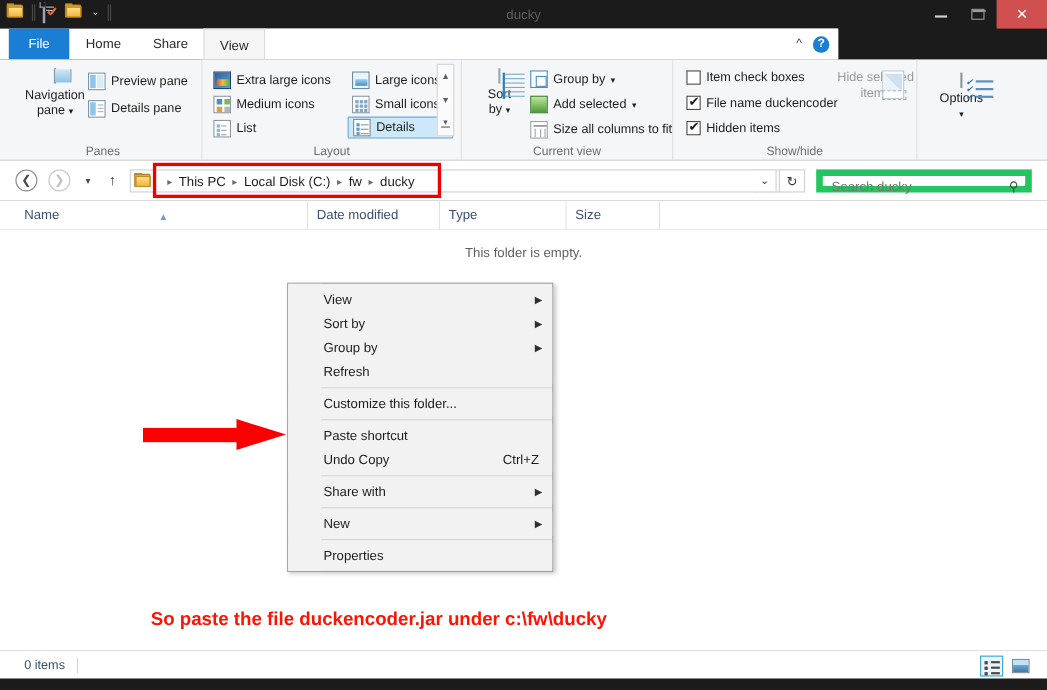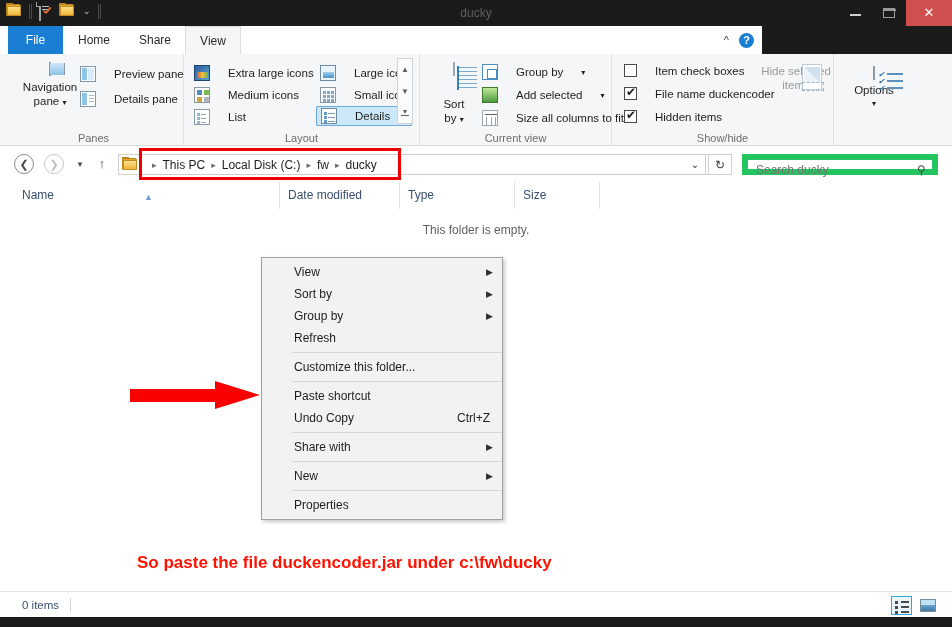--- a/index.html
+++ b/index.html
@@ -80,21 +80,21 @@
   .g-layout { left: 184px; width: 236px; }
   .g-current { left: 420px; width: 192px; }
   .g-show { left: 612px; width: 222px; }
   .g-options { left: 834px; width: 80px; border-right: none; }
 
   .bigbtn { position: absolute; text-align: center; font-size: 11.5px; color: #1d1d1d; line-height: 14px; }
 
   .navpane-ico { width: 42px; height: 36px; border: 1px solid #8a99a8; background: #fff; margin: 0 auto; position: relative; }
   .navpane-ico .left { position: absolute; left: 0; top: 0; width: 15px; height: 100%; background: linear-gradient(180deg,#cfe6f7,#8dc3e8); border-right: 1px solid #8a99a8; }
 
-  .smallbtn { position: absolute; font-size: 11.5px; color: #1d1d1d; display: flex; align-items: center; gap: 18px; white-space: nowrap; }
+  .smallbtn { position: absolute; font-size: 11.5px; color: #1d1d1d; display: flex; align-items: center; gap: 5px; white-space: nowrap; }
   .sico { width: 16px; height: 16px; position: relative; flex: 0 0 16px; }
 
   .pane-ico { border: 1px solid #7f97ad; background: #fff; }
   .pane-ico .bar { position: absolute; background: #8fc4e8; }
   .pv .bar { left: 1px; top: 1px; width: 5px; height: 12px; }
   .pv .bar2 { position: absolute; left: 7px; top: 1px; width: 6px; height: 12px; background: #d8ebf8; }
   .dp .bar { left: 1px; top: 1px; width: 5px; height: 12px; }
   .dp .line { position: absolute; left: 8px; width: 5px; height: 1px; background: #9ab6cc; }
 
   .tile-ico { border: 1px solid #9aa7b3; background: #fff; }
@@ -349,21 +349,21 @@
       <div class="rgroup-title">Layout</div>
     </div>
 
     <div class="rgroup g-current">
       <div class="bigbtn" style="left:8px; top:8px; width:52px;">
         <span class="sortby-ico">
           <span class="l" style="top:4px"></span><span class="l" style="top:8px"></span><span class="l" style="top:12px"></span>
           <span class="l" style="top:16px"></span><span class="l" style="top:20px"></span><span class="l" style="top:24px"></span>
           <span style="position:absolute;right:-5px;top:3px;width:2px;height:24px;background:#2f7fbd"></span>
         </span>
-        <div style="margin-top:21px;">
+        <div style="margin-top:3px;">
           <div>Sort</div>
           <div><span>by</span> <span style="font-size:8px">▾</span></div>
         </div>
       </div>
       <div class="smallbtn" style="left:62px; top:10px;">
         <span class="sico grp-ico"></span>
         <span>Group by</span>
         <span style="font-size:8px">▾</span>
       </div>
       <div class="smallbtn" style="left:62px; top:33px;">

